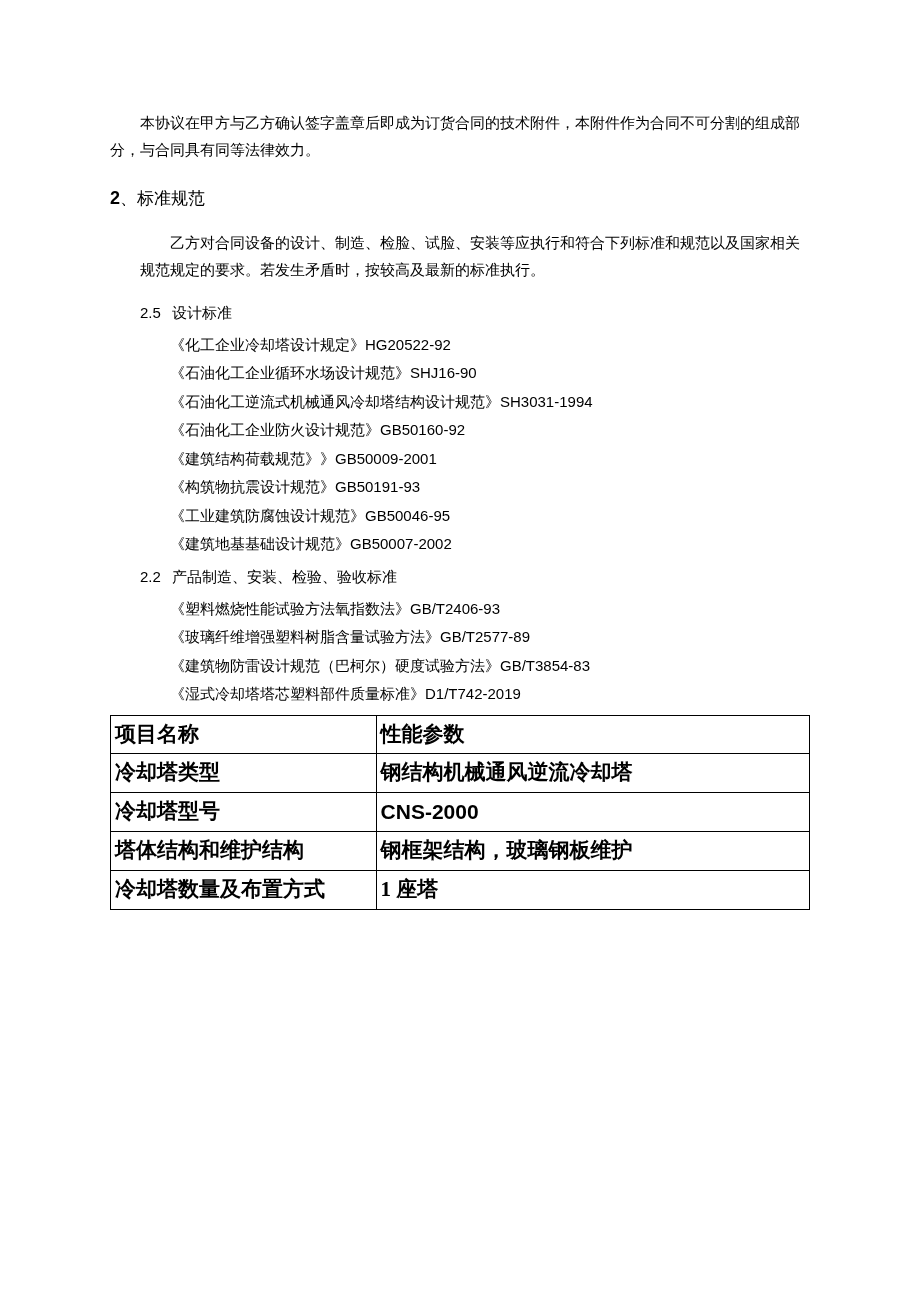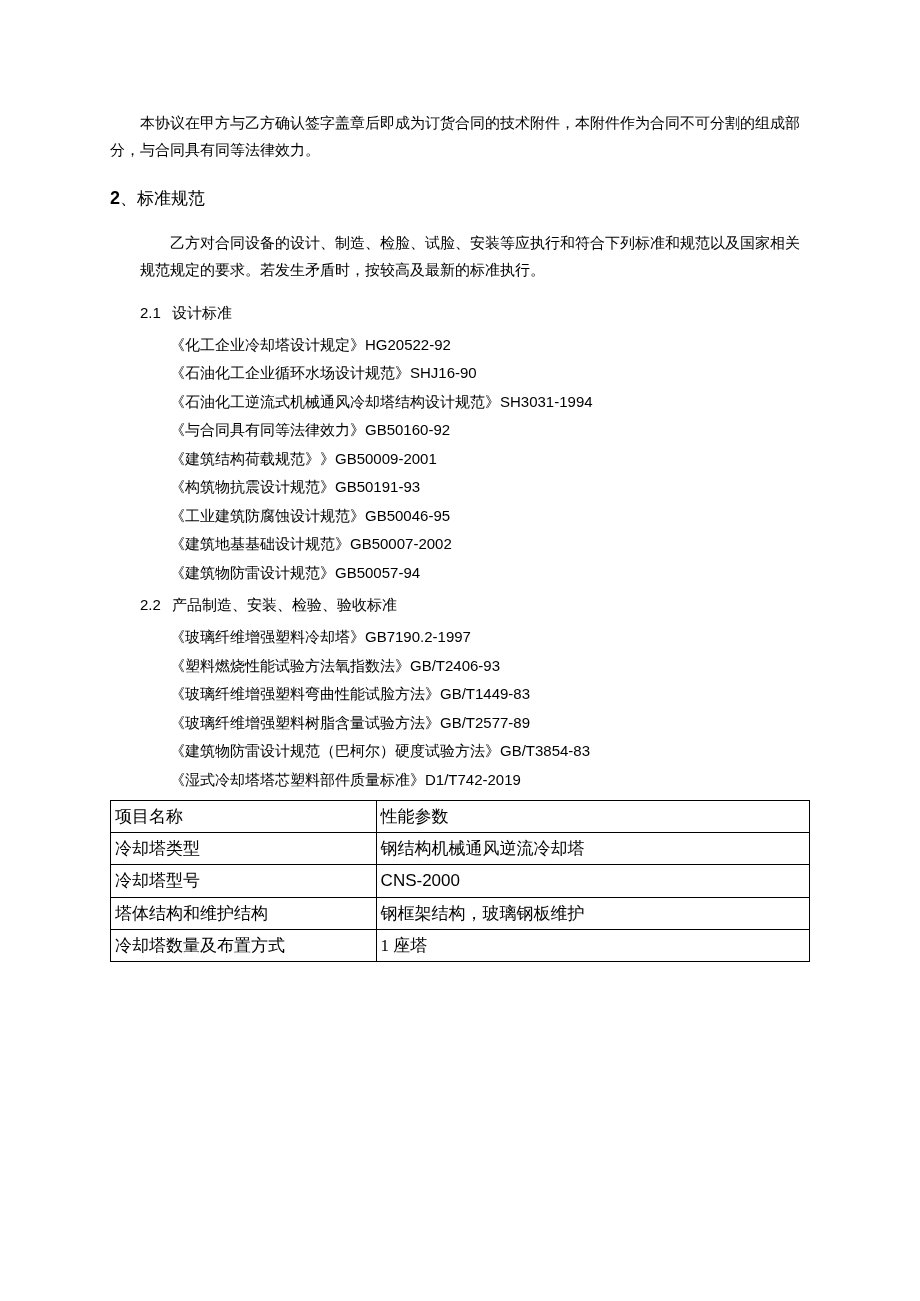--- a/index.html
+++ b/index.html
@@ -63,24 +63,25 @@
     font-size: 18px;
   }
   table.spec {
     border-collapse: collapse;
     width: 100%;
     margin-top: 6px;
   }
   table.spec td {
     border: 1px solid #000;
     padding: 2px 4px;
-    font-size: 17px;
+    font-size: 21px;
     font-family: "SimSun", serif;
     vertical-align: middle;
     line-height: 1.6;
+    font-weight: bold;
   }
   table.spec td .latin {
     font-family: Arial, sans-serif;
   }
   .col-left { width: 38%; }
   .col-right { width: 62%; margin-left: 16px; }
 </style>
 </head>
 <body>
 
@@ -88,43 +89,40 @@
 
   <p class="para">本协议在甲方与乙方确认签字盖章后即成为订货合同的技术附件，本附件作为合同不可分割的组成部分，与合同具有同等法律效力。</p>
 
   <div class="section-head">
     <span class="num">2</span><span class="punct">、</span><span>标准规范</span>
   </div>
 
   <p class="body-indent">乙方对合同设备的设计、制造、检脸、试脸、安装等应执行和符合下列标准和规范以及国家相关规范规定的要求。若发生矛盾时，按较高及最新的标准执行。</p>
 
   <div class="sub-head">
-    <span class="sub-num">2.1</span>&nbsp;&nbsp;&nbsp;<span>设计标准</span>
+    <span class="sub-num">2.5</span>&nbsp;&nbsp;&nbsp;<span>设计标准</span>
   </div>
 
   <div id="design-list">
       <div class="std-line"><span>《化工企业冷却塔设计规定》</span><span class="std-code">HG20522-92</span></div>
       <div class="std-line"><span>《石油化工企业循环水场设计规范》</span><span class="std-code">SHJ16-90</span></div>
       <div class="std-line"><span>《石油化工逆流式机械通风冷却塔结构设计规范》</span><span class="std-code">SH3031-1994</span></div>
-      <div class="std-line"><span>《与合同具有同等法律效力》</span><span class="std-code">GB50160-92</span></div>
+      <div class="std-line"><span>《石油化工企业防火设计规范》</span><span class="std-code">GB50160-92</span></div>
       <div class="std-line"><span>《建筑结构荷载规范》》</span><span class="std-code">GB50009-2001</span></div>
       <div class="std-line"><span>《构筑物抗震设计规范》</span><span class="std-code">GB50191-93</span></div>
       <div class="std-line"><span>《工业建筑防腐蚀设计规范》</span><span class="std-code">GB50046-95</span></div>
       <div class="std-line"><span>《建筑地基基础设计规范》</span><span class="std-code">GB50007-2002</span></div>
-      <div class="std-line"><span>《建筑物防雷设计规范》</span><span class="std-code">GB50057-94</span></div>
     </div>
 
   <div class="sub-head">
     <span class="sub-num">2.2</span>&nbsp;&nbsp;&nbsp;<span>产品制造、安装、检验、验收标准</span>
   </div>
 
   <div id="product-list">
-      <div class="std-line"><span>《玻璃纤维增强塑料冷却塔》</span><span class="std-code">GB7190.2-1997</span></div>
       <div class="std-line"><span>《塑料燃烧性能试验方法氧指数法》</span><span class="std-code">GB/T2406-93</span></div>
-      <div class="std-line"><span>《玻璃纤维增强塑料弯曲性能试脸方法》</span><span class="std-code">GB/T1449-83</span></div>
       <div class="std-line"><span>《玻璃纤维增强塑料树脂含量试验方法》</span><span class="std-code">GB/T2577-89</span></div>
       <div class="std-line"><span>《建筑物防雷设计规范（巴柯尔）硬度试验方法》</span><span class="std-code">GB/T3854-83</span></div>
       <div class="std-line"><span>《湿式冷却塔塔芯塑料部件质量标准》</span><span class="std-code">D1/T742-2019</span></div>
     </div>
 
 
   <table class="spec">
     <tbody id="spec-body">
         <tr>
           <td class="col-left">项目名称</td>

